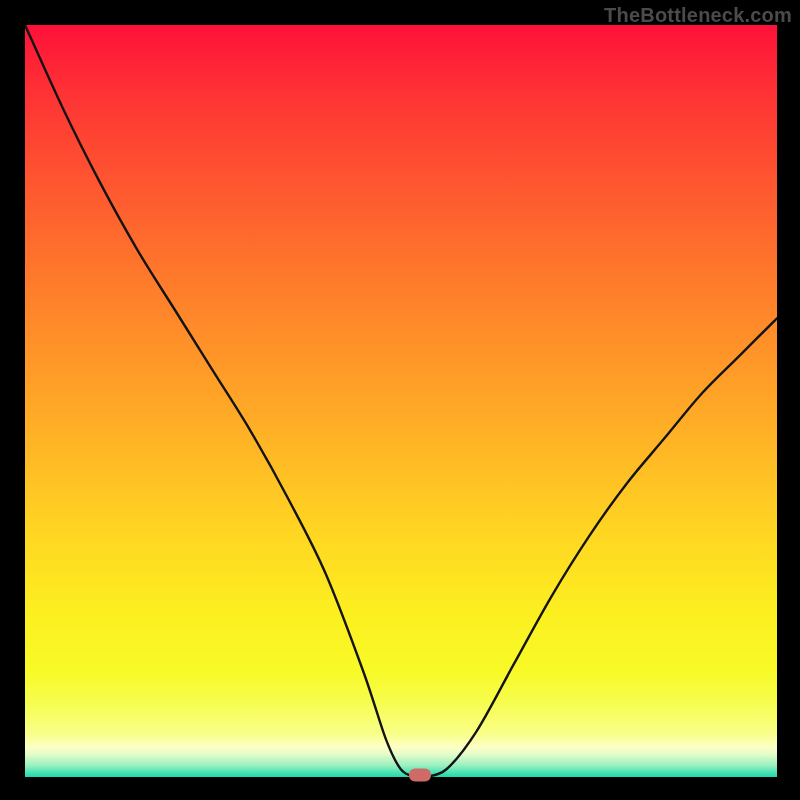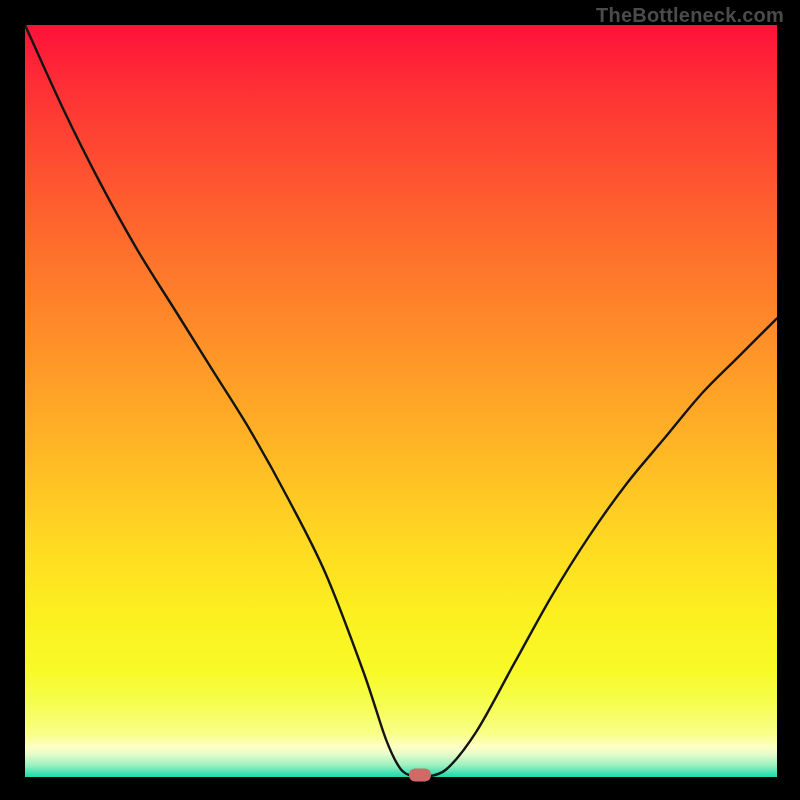--- a/index.html
+++ b/index.html
@@ -11,21 +11,21 @@
     font-family: Arial, Helvetica, sans-serif;
   }
   .chart-wrap {
     position: relative;
     width: 800px;
     height: 800px;
   }
   .watermark {
     position: absolute;
     top: 4px;
-    right: 16px;
+    right: 8px;
     color: #4b4b4b;
     font-size: 20px;
     font-weight: 600;
     letter-spacing: 0.2px;
     z-index: 10;
   }
   .plot {
     position: absolute;
     left: 25px;
     top: 25px;

